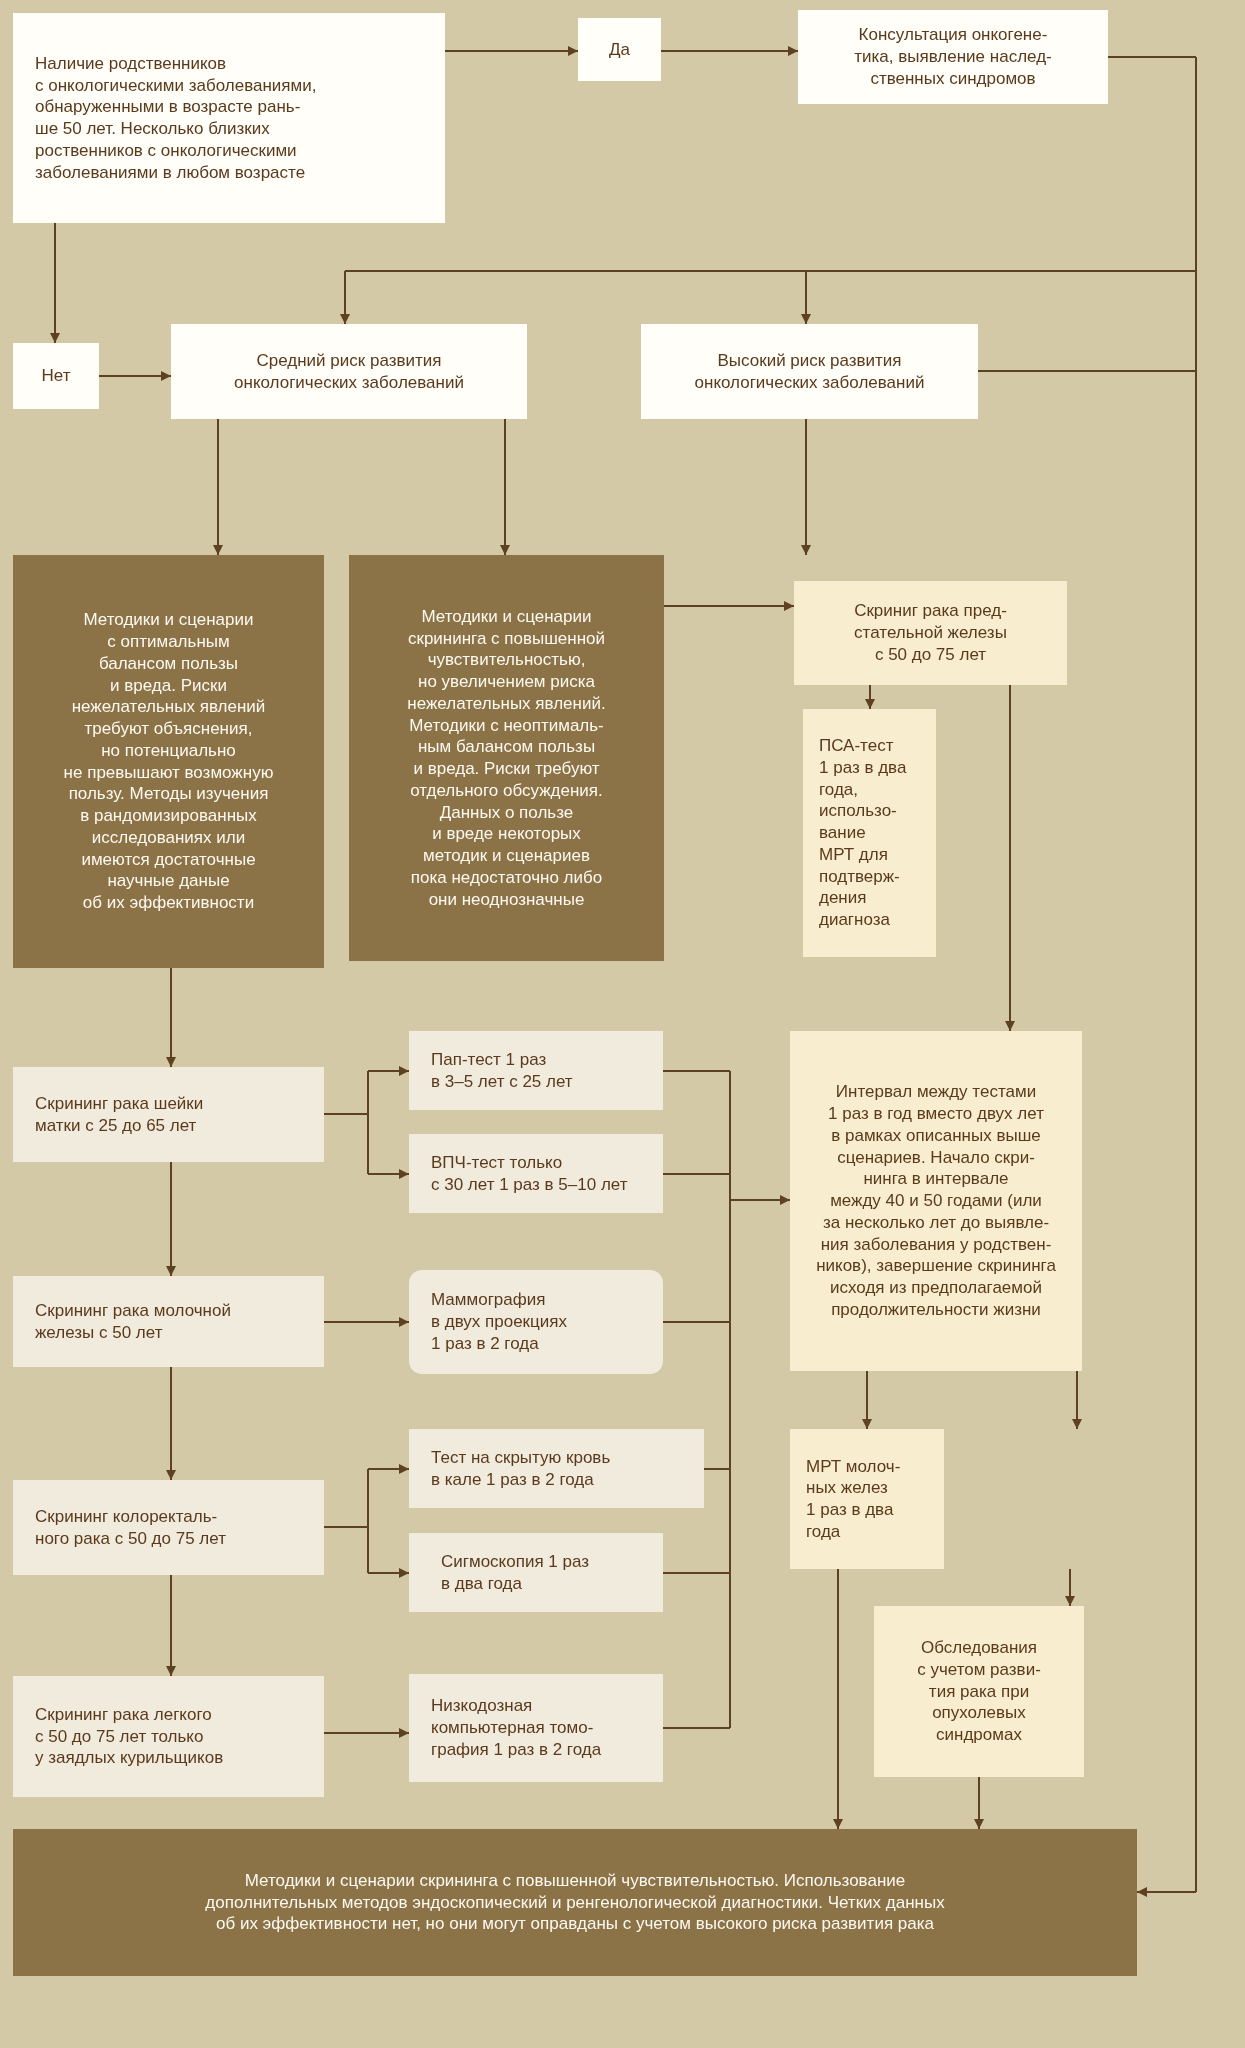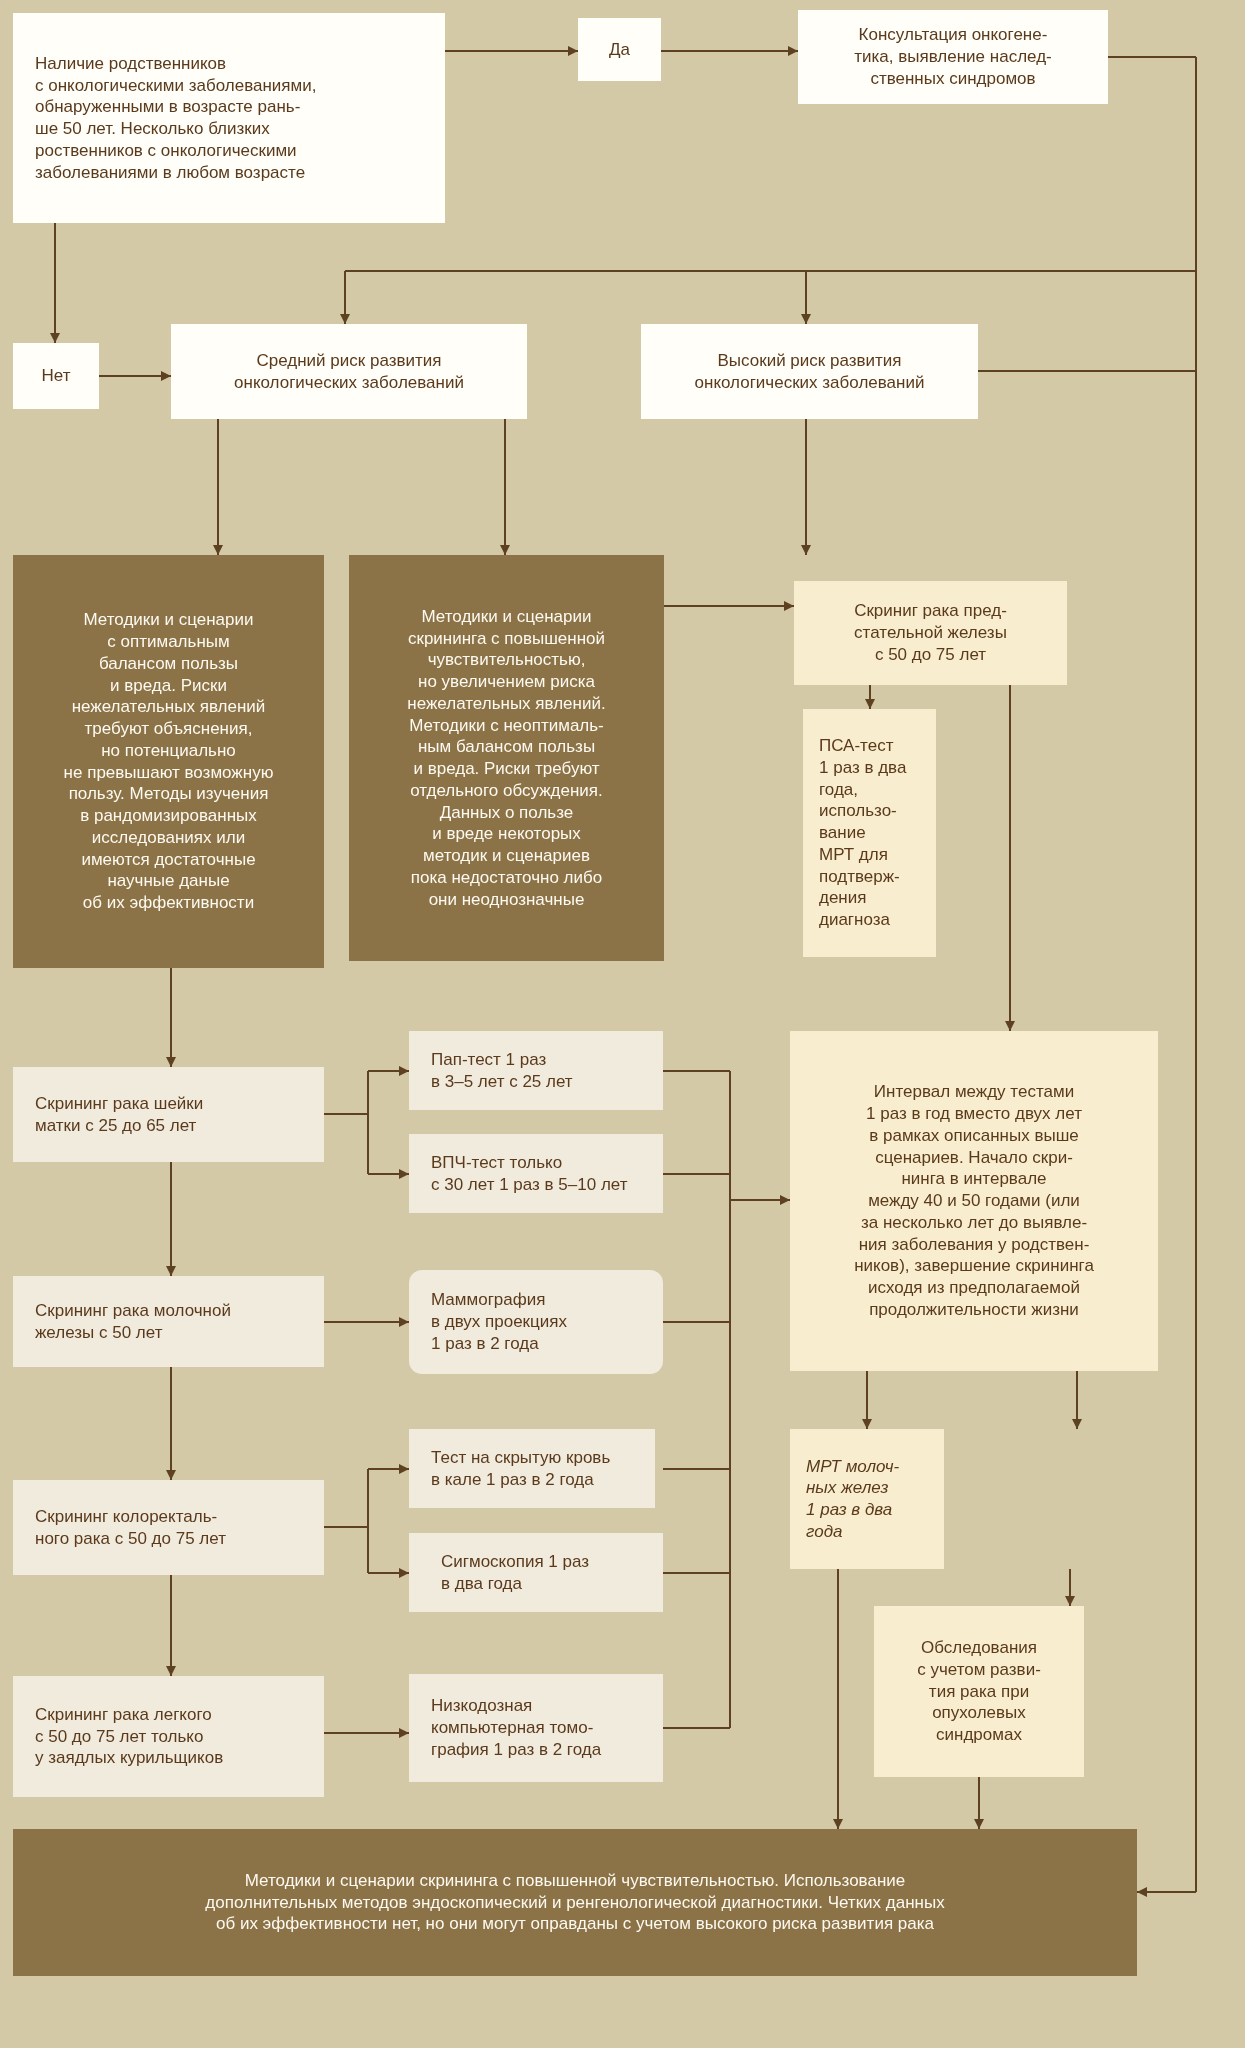--- a/index.html
+++ b/index.html
@@ -161,50 +161,50 @@
   <div class="node light align-left pad-lg" style="left:409px;top:1134px;width:254px;height:79px;">ВПЧ-тест только
 с 30 лет 1 раз в 5–10 лет</div>
 
   <div class="node light align-left pad-lg" style="left:13px;top:1276px;width:311px;height:91px;">Скрининг рака молочной
 железы с 50 лет</div>
 
   <div class="node light align-left pad-lg" style="left:409px;top:1270px;width:254px;height:104px;border-radius:13px;">Маммография
 в двух проекциях
 1 раз в 2 года</div>
 
-  <div class="node cream" style="left:790px;top:1031px;width:368px;height:340px;">Интервал между тестами
+  <div class="node cream" style="left:790px;top:1031px;width:292px;height:340px;">Интервал между тестами
 1 раз в год вместо двух лет
 в рамках описанных выше
 сценариев. Начало скри-
 нинга в интервале
 между 40 и 50 годами (или
 за несколько лет до выявле-
 ния заболевания у родствен-
 ников), завершение скрининга
 исходя из предполагаемой
 продолжительности жизни</div>
 
   <div class="node light align-left pad-lg" style="left:13px;top:1480px;width:311px;height:95px;">Скрининг колоректаль-
 ного рака с 50 до 75 лет</div>
 
-  <div class="node light align-left pad-lg" style="left:409px;top:1429px;width:246px;height:79px;">Тест на скрытую кровь
+  <div class="node light align-left pad-lg" style="left:409px;top:1429px;width:295px;height:79px;">Тест на скрытую кровь
 в кале 1 раз в 2 года</div>
 
   <div class="node light align-left pad-lg" style="left:409px;top:1533px;width:254px;height:79px;padding-left:32px;">Сигмоскопия 1 раз
 в два года</div>
 
   <div class="node light align-left pad-lg" style="left:13px;top:1676px;width:311px;height:121px;">Скрининг рака легкого
 с 50 до 75 лет только
 у заядлых курильщиков</div>
 
   <div class="node light align-left pad-lg" style="left:409px;top:1674px;width:254px;height:108px;">Низкодозная
 компьютерная томо-
 графия 1 раз в 2 года</div>
 
-  <div class="node cream align-left" style="left:790px;top:1429px;width:154px;height:140px;font-style:italic;">МРТ молоч-
+  <div class="node cream align-left" style="left:790px;top:1429px;width:154px;height:140px;">МРТ молоч-
 ных желез
 1 раз в два
 года</div>
 
 
   <div class="node cream" style="left:874px;top:1606px;width:210px;height:171px;">Обследования
 с учетом разви-
 тия рака при
 опухолевых
 синдромах</div>

